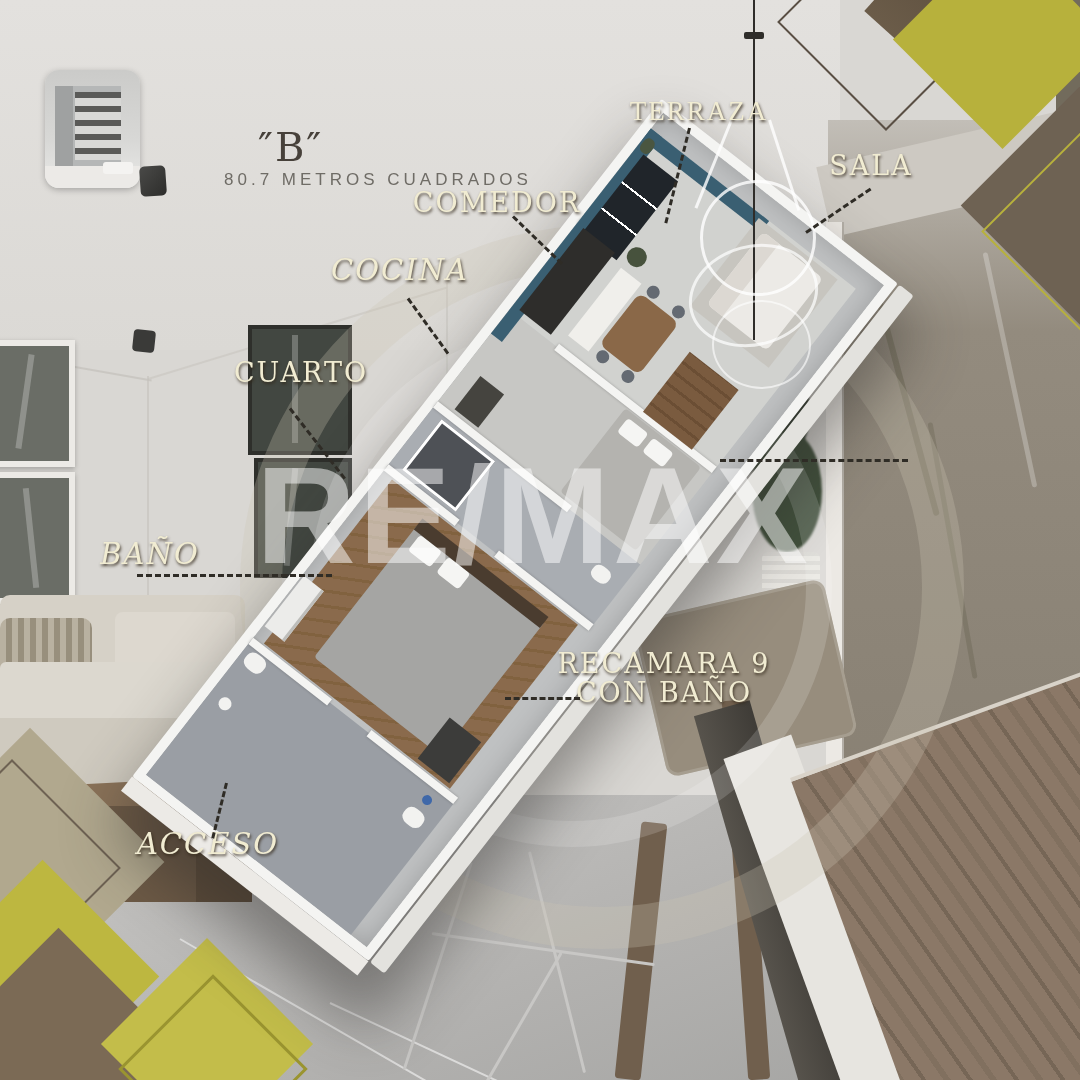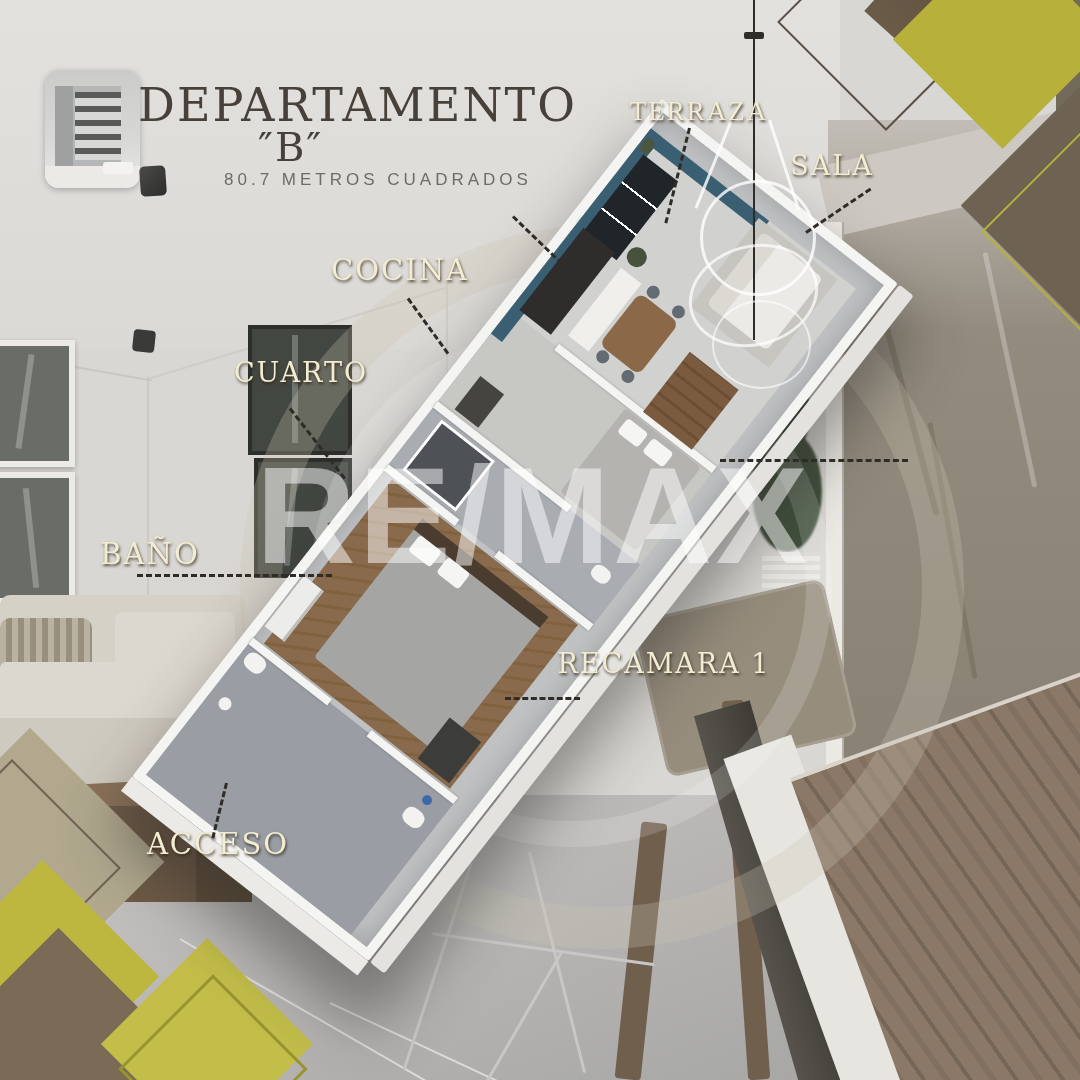--- a/index.html
+++ b/index.html
@@ -63,21 +63,21 @@
   .wood-floor{background:repeating-linear-gradient(60deg,#8a6a4c 0 12px,#81623f 12px 15px);}
   
   .brand-title{left:138px;top:78px;font-size:46px;letter-spacing:2px;color:var(--title-text,#47413a);font-weight:500;}
   .brand-unit{left:258px;top:124px;font-size:40px;letter-spacing:2px;color:var(--title-text,#47413a);}
   .brand-area{left:184px;top:170px;font-family:"Liberation Sans",sans-serif;font-size:17px;letter-spacing:4px;color:var(--area-text,#6f6c66);margin-left:40px;}
   .box-icon{left:140px;top:166px;width:26px;height:30px;background:linear-gradient(135deg,#4a4a48,#2d2d2b);border-radius:5px;transform:rotate(-4deg);}
   .photo{left:45px;top:70px;width:95px;height:118px;border-radius:14px;overflow:hidden;background:linear-gradient(180deg,#cbcbc9 0%,#d8d8d6 60%,#e9e9e7 100%);box-shadow:0 2px 6px rgba(0,0,0,.25);}
   .room-label{transform:translateX(-50%);text-align:center;font-size:27px;letter-spacing:2px;
       color:var(--label-text,#f1ecd2);text-shadow:1px 2px 3px rgba(50,40,25,.85);white-space:nowrap;line-height:29px;}
   .room-label .l2{display:block;}
-  .big{font-size:29px;}
+  .big{font-size:29px;font-style:italic;}
   .watermark{left:256px;top:436px;font-family:"Liberation Sans",sans-serif;font-weight:bold;
       font-size:138px;letter-spacing:3px;color:var(--watermark,rgba(255,255,255,.5));white-space:nowrap;}
   .dash-v{border-left:3px dashed #2f2c26;width:0;transform-origin:top center;}
   .dash-h{border-top:3px dashed #2f2c26;height:0;transform-origin:left center;}
   .sketch{border-radius:50%;}
 </style>
 </head>
 <body>
 
 <div class="canvas">
@@ -219,43 +219,43 @@
   <div class="abs" style="left:730px;top:120px;width:3px;height:95px;background:rgba(255,255,255,.8);transform:rotate(22deg);transform-origin:top center;"></div>
   <div class="abs" style="left:768px;top:120px;width:3px;height:95px;background:rgba(255,255,255,.8);transform:rotate(-18deg);transform-origin:top center;"></div>
 
   <div class="abs photo">
     <div class="abs" style="left:10px;top:16px;width:66px;height:80px;background:#b5b7b7;"></div>
     <div class="abs" style="left:10px;top:16px;width:18px;height:80px;background:#9fa1a1;"></div>
     <div class="abs" style="left:30px;top:22px;width:46px;height:68px;background:repeating-linear-gradient(180deg,#5a5a58 0 6px,#d8d8d6 6px 14px);"></div>
     <div class="abs" style="left:0;top:96px;width:95px;height:22px;background:#eceae7;"></div>
     <div class="abs" style="left:58px;top:92px;width:30px;height:12px;background:#f4f3f1;border-radius:3px;"></div>
   </div>
-  <div class="abs brand-title">DEPARTAMENTO</div>
   <div class="abs brand-unit">″B″</div>
   <div class="abs box-icon"></div>
   <div class="abs brand-area">80.7 METROS CUADRADOS</div>
 
   <div class="abs room-label" style="left:699px;top:97px;font-family:Liberation Serif, serif;"><span>TERRAZA</span></div>
   <div class="abs dash-v" style="left:688px;top:128px;height:98px;transform:rotate(14deg);"></div>
 
-  <div class="abs room-label" style="left:832px;top:151px;"><span>SALA</span></div>
+  <div class="abs room-label" style="left:871px;top:151px;"><span>SALA</span></div>
   <div class="abs dash-h" style="left:806px;top:231px;width:78px;transform:rotate(-34deg);"></div>
 
+  <div class="abs room-label" style="left:497px;top:188px;"><span>COMEDOR</span></div>
   <div class="abs dash-h" style="left:513px;top:215px;width:68px;transform:rotate(44deg);"></div>
 
   <div class="abs room-label big" style="left:400px;top:256px;"><span>COCINA</span></div>
   <div class="abs dash-h" style="left:408px;top:297px;width:68px;transform:rotate(54deg);"></div>
 
   <div class="abs room-label" style="left:301px;top:358px;"><span>CUARTO</span></div>
   <div class="abs dash-h" style="left:290px;top:407px;width:89px;transform:rotate(52deg);"></div>
 
   <div class="abs dash-h" style="left:720px;top:459px;width:188px;"></div>
 
   <div class="abs room-label big" style="left:150px;top:540px;"><span>BAÑO</span></div>
   <div class="abs dash-h" style="left:137px;top:574px;width:195px;"></div>
 
-  <div class="abs room-label" style="left:664px;top:649px;"><span>RECAMARA 1</span></div>
+  <div class="abs room-label" style="left:664px;top:649px;"><span>RECAMARA 9</span><span class="l2">CON BAÑO</span></div>
   <div class="abs dash-h" style="left:505px;top:697px;width:75px;"></div>
 
-  <div class="abs room-label big" style="left:218px;top:830px;text-align:right;"><span>ACCESO</span></div>
+  <div class="abs room-label big" style="left:208px;top:830px;text-align:right;"><span>ACCESO</span></div>
   <div class="abs dash-v" style="left:225px;top:783px;height:57px;transform:rotate(14deg);"></div>
 
 </div>
 
 </body></html>

